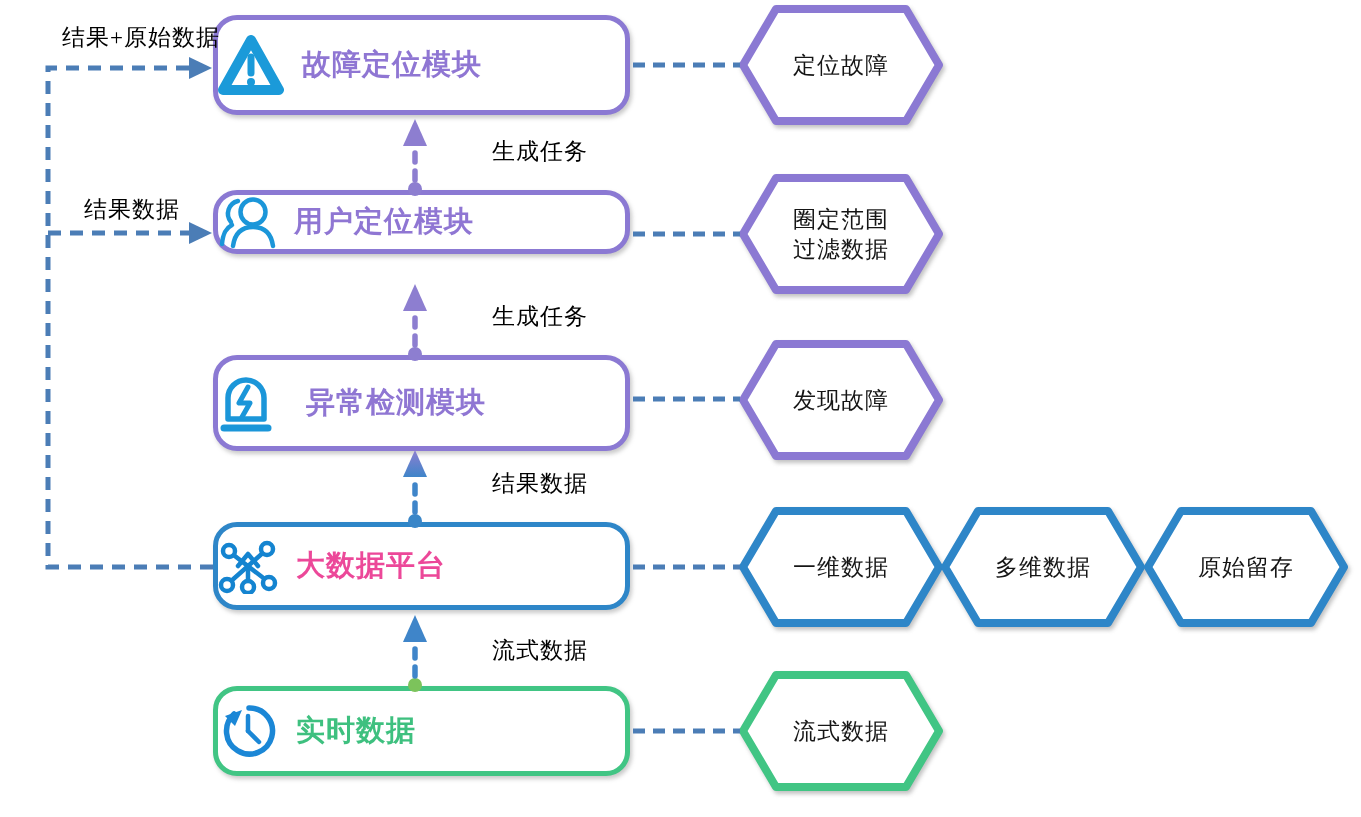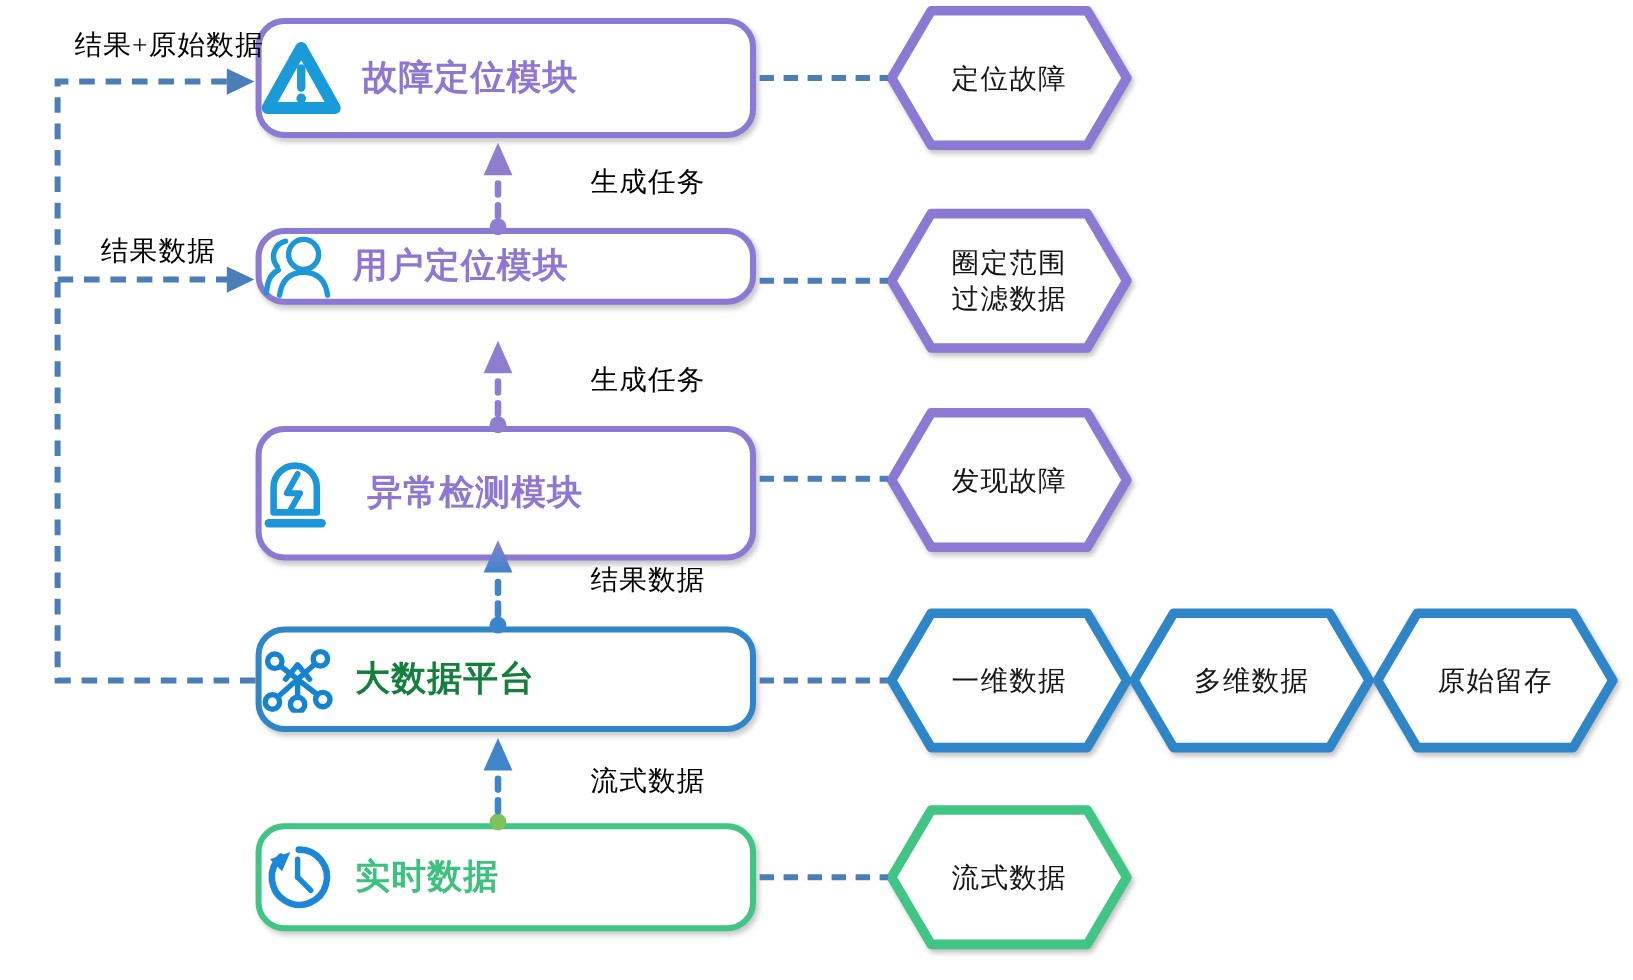--- a/index.html
+++ b/index.html
@@ -14,21 +14,21 @@
     display:flex;align-items:center;justify-content:flex-start;gap:18px;
     box-shadow:2px 3px 4px rgba(120,120,120,.4);
   }
   .module.purple{border:5px solid #8b79d3;}
   .module.blue{border:5px solid #2e86c8;}
   .module.green{border:5px solid #41c584;font-family:Liberation Mono, monospace;}
   .module-title{
     font-weight:bold;font-size:29px;letter-spacing:1px;white-space:nowrap;
   }
   .module.purple .module-title{color:#8f76d3;}
-  .module.blue .module-title{color:#15803d;}
+  .module.blue .module-title{color:#ec4899;}
   .module.green .module-title{color:#3ec07f;}
   .micon{display:flex;align-items:center;justify-content:center;}
   
   .hex{position:absolute;width:206px;height:124px;}
   .hex svg{position:absolute;left:0;top:0;filter:drop-shadow(2px 3px 2px rgba(120,120,120,.45));}
   .hex-text{
     position:absolute;inset:0;display:flex;flex-direction:column;
     align-items:center;justify-content:center;
     font-size:23px;color:#151515;line-height:30px;letter-spacing:1px;
   }
@@ -64,21 +64,21 @@
           <path d="M20 7 A13 13 0 0 0 13 28"></path>
           <path d="M4 50 C5 39 8 34 14 31"></path>
           <circle cx="35" cy="18" r="12.5"></circle>
           <path d="M15 52 C17 38 25 33 35 33 C45 33 53 38 55 52"></path>
         </g>
       </svg>
     </span>
     <span class="module-title">用户定位模块</span>
   </div>
 
-  <div class="module purple" style="top:355px;height:112px;gap:32px;">
+  <div class="module purple" style="top:355px;height:96px;gap:32px;">
     <span class="micon">
       <svg width="56" height="58" viewBox="0 0 56 58">
         <path d="M10 45 L10 24 A18 18 0 0 1 46 24 L46 45 Z" fill="none" stroke="#1b96d9" stroke-width="5.5" stroke-linejoin="round"></path>
         <path d="M30 13 L21 29 L32 29 L24 43" fill="none" stroke="#1b96d9" stroke-width="5" stroke-linecap="round" stroke-linejoin="round"></path>
         <line x1="6" y1="54" x2="50" y2="54" stroke="#1b96d9" stroke-width="7" stroke-linecap="round"></line>
       </svg>
     </span>
     <span class="module-title">异常检测模块</span>
   </div>
 

